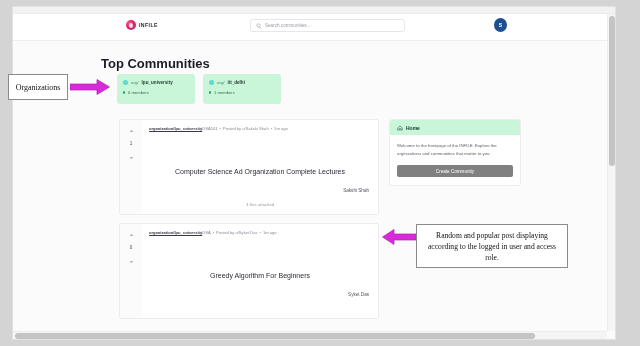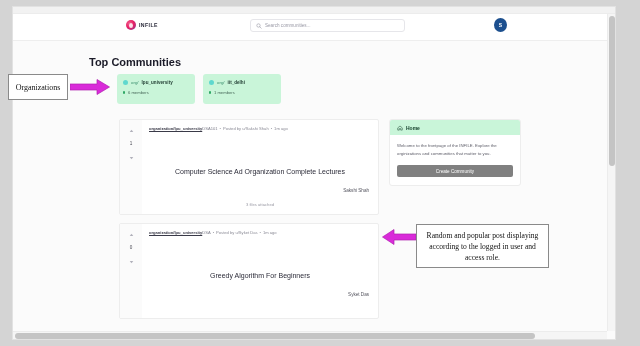--- a/index.html
+++ b/index.html
@@ -67,22 +67,22 @@
     background: #1c4f8e;
     color: #ffffff; font-size: 5px; font-weight: bold;
     display: flex; align-items: center; justify-content: center;
   }
   
   .pagebody {
     position: absolute; left: 0; top: 34px; right: 0; bottom: 0;
     background: #fbfbfb;
   }
   .sec-title {
-    position: absolute; left: 76px; top: 15px;
-    font-size: 11px; font-weight: bold; color: #1b1b28;
+    position: absolute; left: 88px; top: 15px;
+    font-size: 13px; font-weight: bold; color: #1b1b28;
   }
   
   .comm-row { position: absolute; left: 104px; top: 33px; display: flex; gap: 8px; }
   .comm-card {
     width: 78px; height: 30px;
     background: #c9f5d9;
     border-radius: 3px;
     padding: 6px 6px 0 6px;
   }
   .comm-head { display: flex; align-items: center; gap: 3px; }
@@ -163,21 +163,21 @@
     font-family: "Liberation Serif", serif;
     color: #111111;
     text-align: center;
   }
   #anno-left {
     left: 8px; top: 74px; width: 60px; height: 26px;
     display: flex; align-items: center; justify-content: center;
     font-size: 8px;
   }
   #anno-right {
-    left: 416px; top: 224px; width: 133px; height: 44px;
+    left: 416px; top: 224px; width: 152px; height: 44px;
     padding: 5px 7px; font-size: 7.6px; line-height: 1.45;
   }
   .arrow { position: absolute; }
   .arrow svg { display: block; }
   #arrow-left { left: 70px; top: 79px; }
   #arrow-right { left: 382px; top: 229px; }
   
   .vscroll {
     position: absolute; right: 0; top: 7px; width: 8px; bottom: 8px;
     background: #f5f5f5; border-left: 1px solid #ececec;

